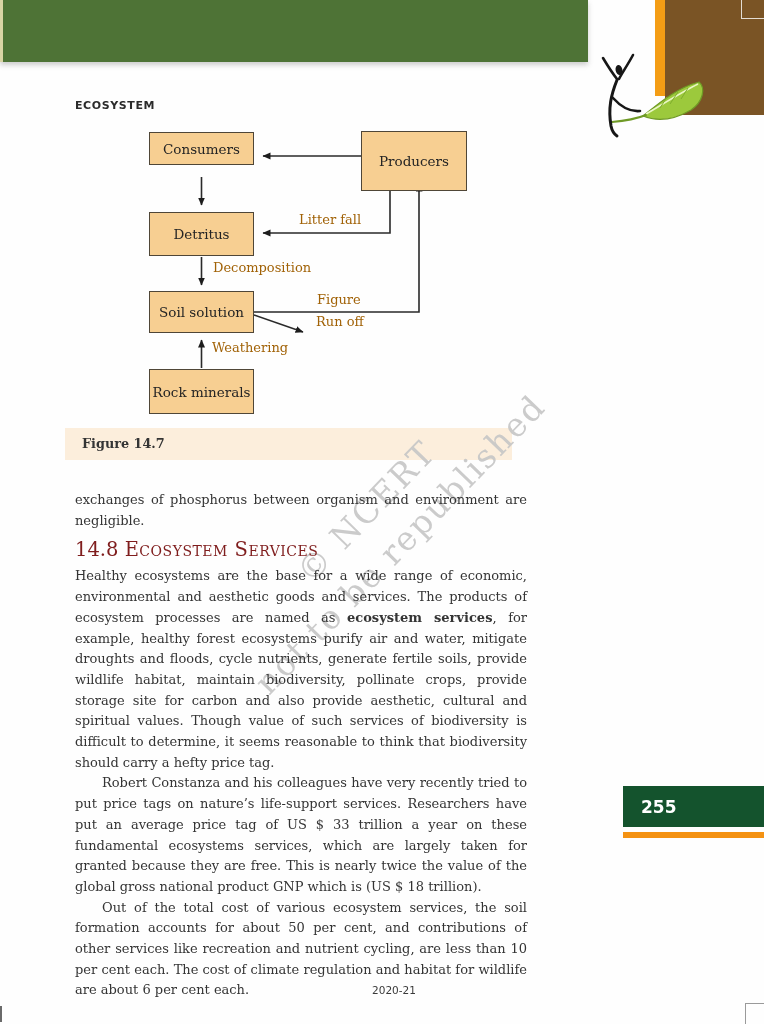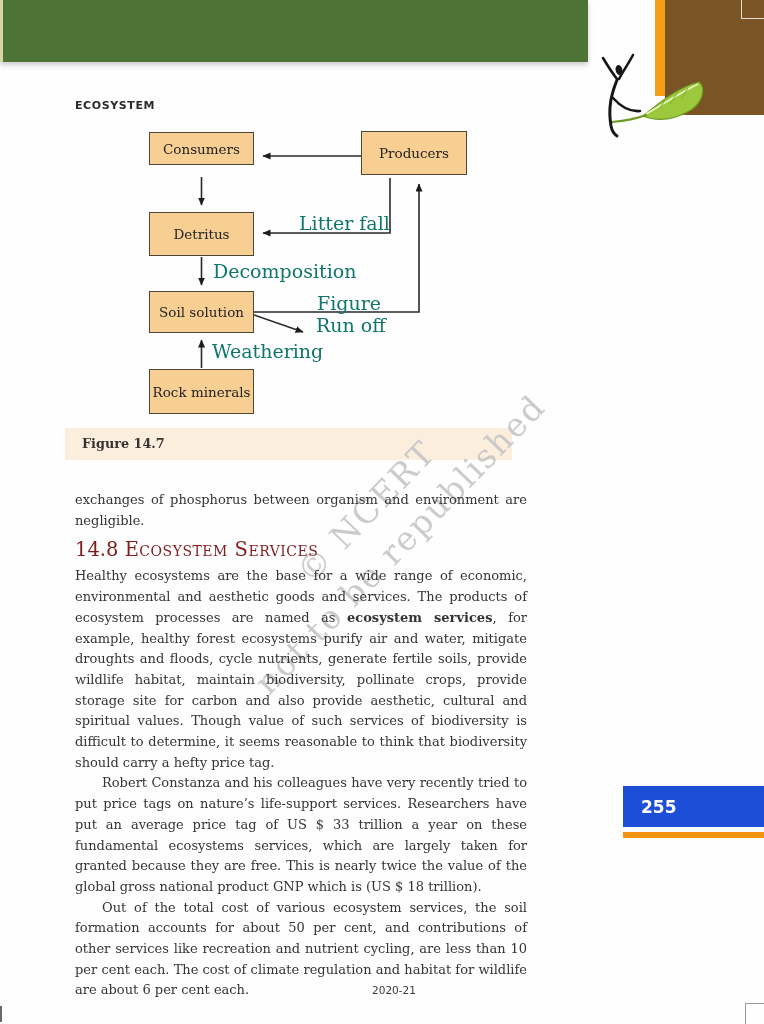--- a/index.html
+++ b/index.html
@@ -17,26 +17,26 @@
   .plant-art{position:absolute;left:585px;top:52px;width:130px;height:90px;}
 
   
   .running-head{position:absolute;left:75px;top:99px;font-family:"DejaVu Sans",sans-serif;
                 font-size:11px;font-weight:bold;letter-spacing:.6px;color:#2b2b2b;}
 
   
   .dbox{position:absolute;box-sizing:border-box;background:#f7cf92;border:1.5px solid #4f4637;
         display:flex;align-items:center;justify-content:center;font-size:13.5px;color:#242424;z-index:2;}
   .box-consumers{left:149px;top:132px;width:105px;height:33px;}
-  .box-producers{left:361px;top:131px;width:106px;height:44px;}
+  .box-producers{left:361px;top:131px;width:106px;height:60px;}
   .box-detritus{left:149px;top:212px;width:105px;height:44px;}
   .box-soil{left:149px;top:291px;width:105px;height:42px;}
   .box-rock{left:149px;top:369px;width:105px;height:45px;}
   .arrows{position:absolute;left:0;top:0;width:764px;height:1024px;z-index:1;pointer-events:none;}
-  .flow-label{position:absolute;font-size:19px;color:#0f766e;z-index:2;white-space:nowrap;}
+  .flow-label{position:absolute;font-size:13px;color:#a16207;z-index:2;white-space:nowrap;}
   .lbl-litter{left:299px;top:212px;}
   .lbl-decomp{left:213px;top:260px;}
   .lbl-uptake{left:317px;top:292px;}
   .lbl-runoff{left:316px;top:314px;}
   .lbl-weather{left:212px;top:340px;}
 
   
   .caption{position:absolute;left:65px;top:428px;width:447px;box-sizing:border-box;background:#fceedc;
            padding:7px 8px 7px 17px;display:flex;z-index:2;font-size:12.8px;line-height:17.5px;}
   .caption .cap-label{font-weight:bold;white-space:nowrap;margin-right:14px;position:relative;z-index:4;}
@@ -50,21 +50,21 @@
   
   .text-col{position:absolute;left:75px;top:490px;width:452px;z-index:4;
             font-size:13px;line-height:20.7px;text-align:justify;}
   .text-col p{margin:0;}
   .text-col p.indent{text-indent:27px;}
   .section-head{margin:7px 0 4px 0;font-size:19.5px;font-weight:normal;color:#7f1d1d;line-height:24px;}
   .section-head .sc{font-variant:small-caps;letter-spacing:.5px;}
   .bold-term{font-weight:bold;}
 
   
-  .badge{position:absolute;left:623px;top:786px;width:141px;height:41px;background:#1d4ed8;
+  .badge{position:absolute;left:623px;top:786px;width:141px;height:41px;background:#14532d;
          display:flex;align-items:center;z-index:2;}
   .badge .num{margin-left:18px;font-family:"DejaVu Sans",sans-serif;font-weight:bold;
               font-size:17px;color:#ffffff;}
   .badge-strip{position:absolute;left:623px;top:832px;width:141px;height:6px;background:#f49213;}
 
   
   .footer{position:absolute;left:0;right:0;top:984px;text-align:center;
           font-family:"DejaVu Sans",sans-serif;font-size:10.5px;color:#3a3a3a;}
   .corner-mark-bottom{position:absolute;left:745px;top:1003px;width:19px;height:21px;
                       border-left:1px solid #9a9a9a;border-top:1px solid #9a9a9a;}

